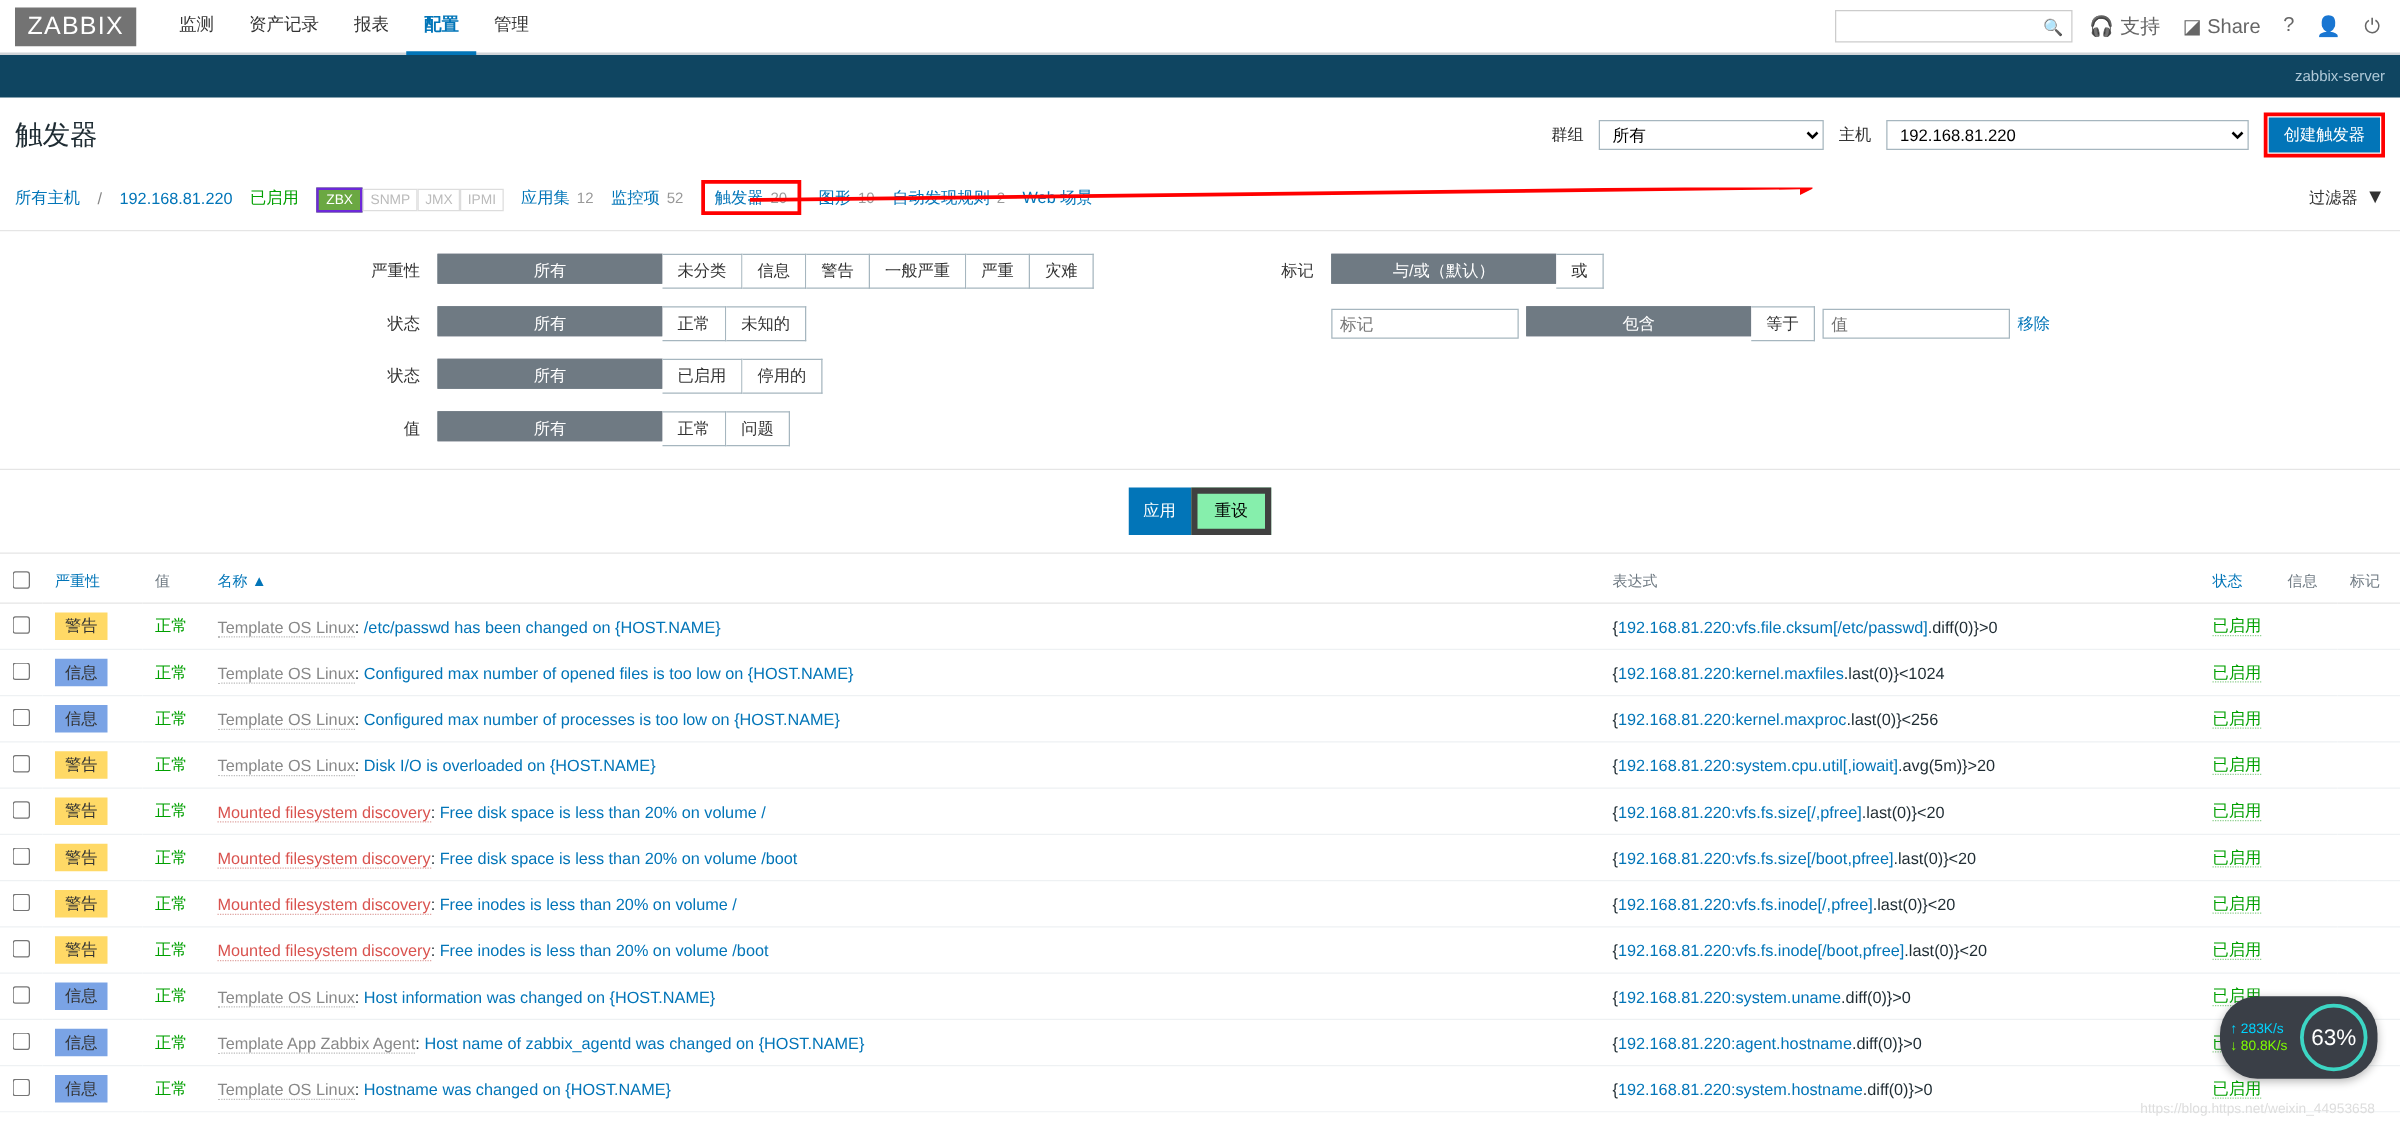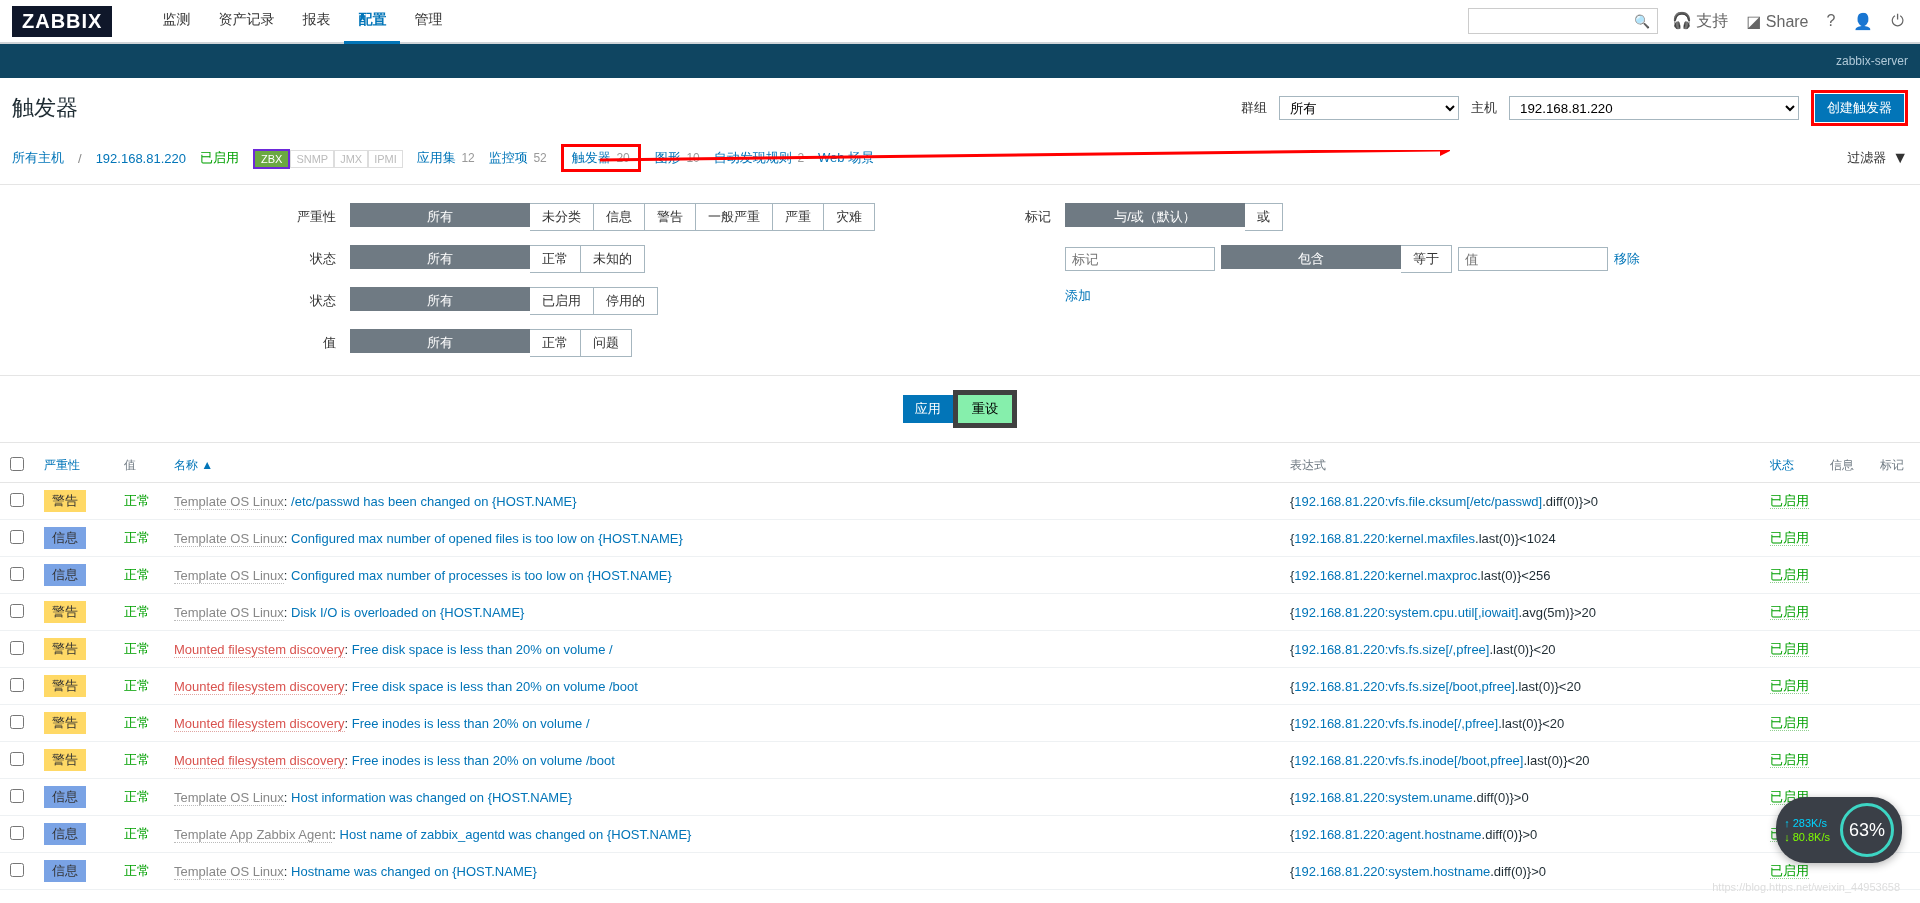--- a/index.html
+++ b/index.html
@@ -1,20 +1,20 @@
 <!DOCTYPE html>
 <html><head>
 <meta charset="utf-8">
 <style>
 * { margin: 0; padding: 0; box-sizing: border-box; }
 body { font-family: Arial, "Microsoft YaHei", sans-serif; font-size: 13px; color: #1f2c33; background: #fff; }
 
 
 .top-nav { display: flex; align-items: center; background: #fff; border-bottom: 2px solid #d0d4d8; height: 44px; padding: 0 12px; }
-.logo { background: #0f172a; color: #fff; font-weight: bold; font-size: 20px; padding: 4px 10px; letter-spacing: 1px; margin-right: 36px; }
+.logo { background: #737373; color: #fff; font-weight: normal; font-size: 20px; padding: 4px 10px; letter-spacing: 1px; margin-right: 20px; }
 .top-nav a { color: #333; text-decoration: none; padding: 12px 14px; display: inline-block; font-size: 14px; }
 .top-nav a.active { border-bottom: 3px solid #0275b8; color: #0275b8; font-weight: bold; font-family: Liberation Serif, serif; }
 .top-right { margin-left: auto; display: flex; align-items: center; gap: 10px; }
 .search-box { border: 1px solid #ccc; width: 190px; height: 26px; display: flex; align-items: center; justify-content: flex-end; padding: 0 6px; color: #888; }
 .top-icon { color: #666; cursor: pointer; font-size: 16px; padding: 4px; }
 
 
 .sub-nav { background: #0f4561; color: #fff; height: 34px; display: flex; align-items: center; padding: 0 12px; }
 .sub-nav a { color: #d2e5f0; text-decoration: none; padding: 8px 12px; font-size: 13px; }
 .sub-nav a.active { color: #fff; border-bottom: 3px solid #fff; padding-bottom: 5px; }
@@ -50,21 +50,21 @@
 .filter-col { display: flex; flex-direction: column; gap: 14px; }
 .filter-row { display: flex; align-items: center; gap: 6px; }
 .filter-row .fl { width: 56px; text-align: right; color: #333; margin-right: 8px; }
 .btn-grp { display: flex; }
 .btn-grp button { border: 1px solid #a6b6bf; background: #fff; padding: 4px 12px; cursor: pointer; font-size: 13px; color: #333; }
 .btn-grp button.sel { background: #6f7a83; color: #fff; border-color: #6f7a83; }
 .btn-grp button + button { border-left: none; }
 .txt-in { border: 1px solid #a6b6bf; height: 24px; padding: 2px 6px; width: 150px; }
 .link-blue { color: #0275b8; cursor: pointer; }
 
-.filter-actions { display: flex; justify-content: center; gap: 0; padding: 14px 0; border-bottom: 1px solid #e5e5e5; align-items: center; }
+.filter-actions { display: flex; justify-content: center; gap: 0; padding: 14px 0; border-bottom: 1px solid #e5e5e5; }
 .btn-white { background: #86efac; border: 5px solid #404040; padding: 5px 14px; cursor: pointer; }
 
 
 table { width: 100%; border-collapse: collapse; margin-top: 6px; }
 th { text-align: left; font-weight: normal; color: #6f7a83; padding: 8px 10px; border-bottom: 1px solid #e5e5e5; font-size: 12px; }
 th a { color: #0275b8; text-decoration: none; }
 th .sort { color: #0275b8; }
 td { padding: 7px 10px; border-bottom: 1px solid #eef1f3; font-size: 13px; vertical-align: middle; }
 .cb { width: 14px; height: 14px; }
 .sev-warn { background: #ffd966; color: #333; padding: 2px 8px; display: inline-block; min-width: 36px; text-align: center; }
@@ -189,24 +189,20 @@
     <div class="filter-row">
         <span class="fl"></span>
       <input class="txt-in" placeholder="标记" style="">
       <span class="btn-grp" id="tag-op">
           <button class="sel">包含</button>
           <button>等于</button>
         </span>
       <input class="txt-in" placeholder="值" style="">
       <span class="link-blue">移除</span>
     </div>
-    <div class="filter-row">
-        <span class="fl"></span>
-        <span class="link-blue">添加</span>
-      </div>
   </div>
 </div>
 <div class="filter-actions">
   <button class="btn-blue">应用</button>
   <button class="btn-white">重设</button>
 </div>
 
 <table>
   <thead>
       <tr>

